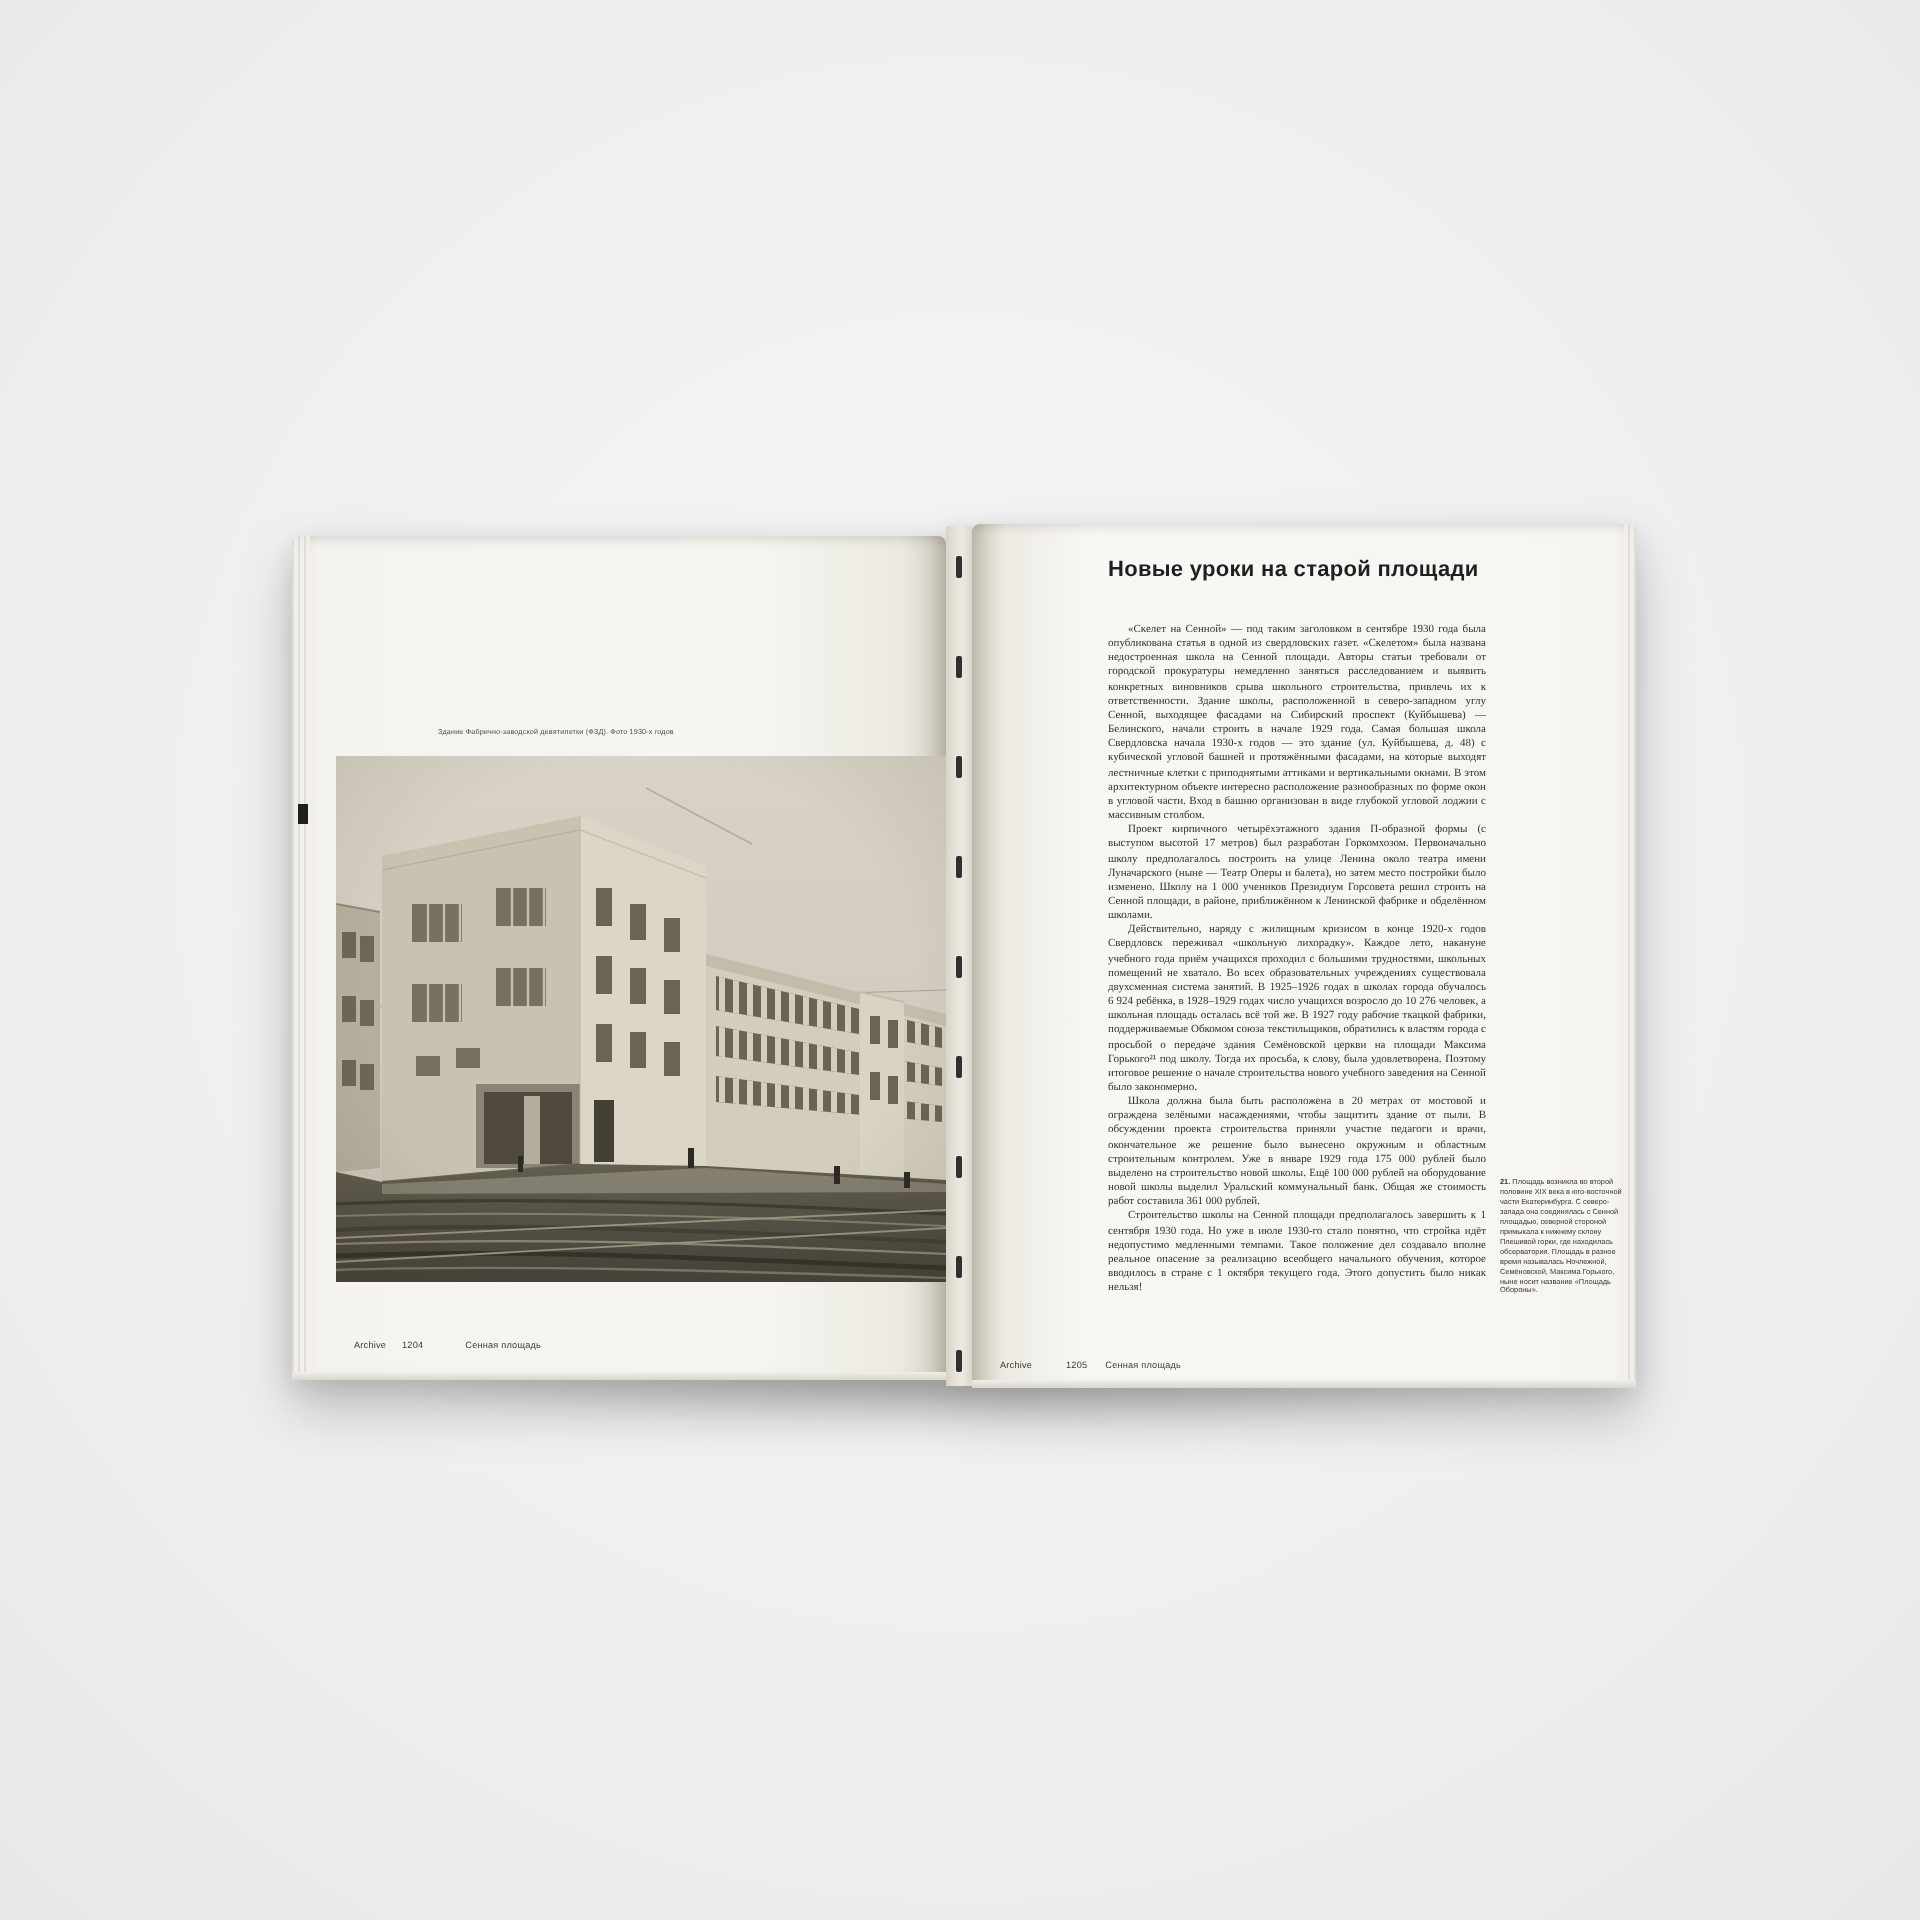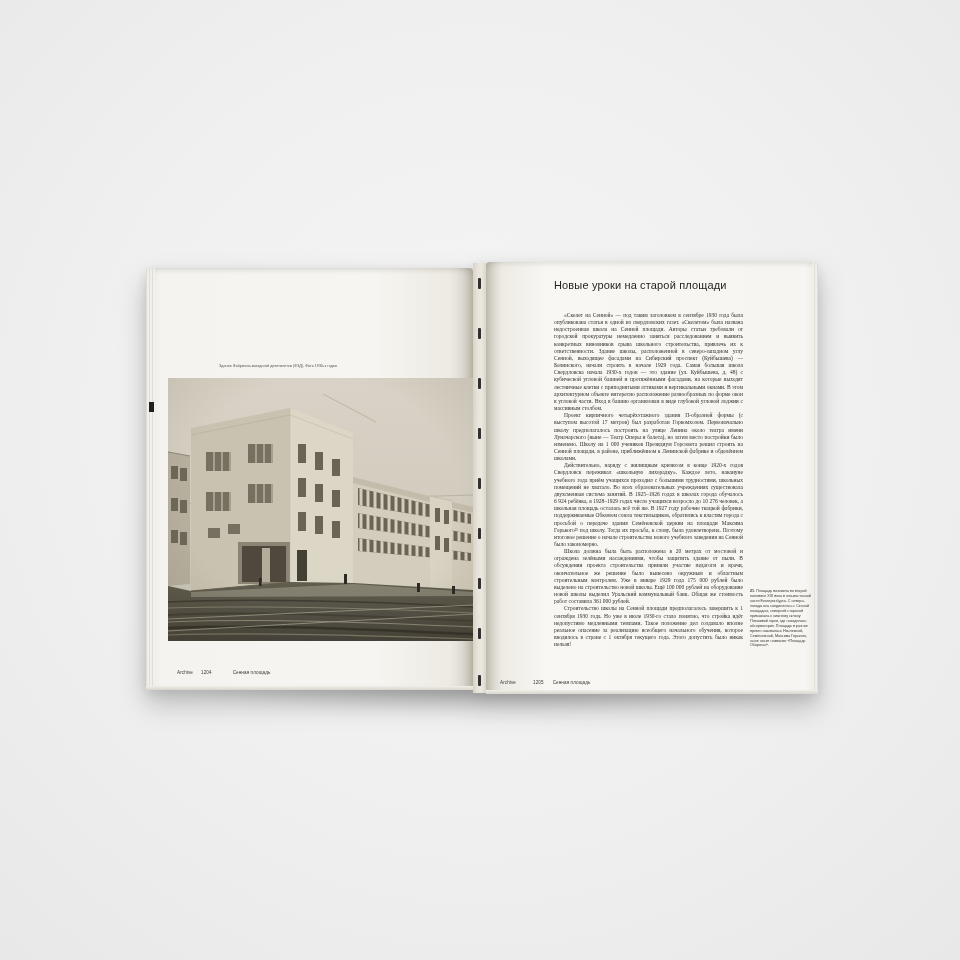--- a/index.html
+++ b/index.html
@@ -69,21 +69,21 @@
     content:"";position:absolute;right:0;top:0;bottom:0;width:6px;
     background:repeating-linear-gradient(to left,#dedbd3 0 1px,#f2f0ea 1px 3px);
     opacity:.8;
   }
   .page-right::after{
     content:"";position:absolute;left:0;right:0;bottom:0;height:4px;
     background:linear-gradient(#f0eee8,#d9d6cd);
   }
   .article-heading{
     position:absolute;left:68px;top:17px;width:220px;
-    font-size:11px;font-weight:normal;letter-spacing:.15px;color:#211f1d;
+    font-size:11px;font-weight:bold;letter-spacing:.15px;color:#211f1d;
   }
   .article-body{
     position:absolute;left:68px;top:50px;width:189px;
     font-family:"Liberation Serif", serif;
     font-size:5.5px;line-height:7.15px;text-align:justify;color:#33312c;
   }
   .article-body p{margin:0;text-indent:10px;}
   .margin-note{
     position:absolute;left:264px;top:327px;width:62px;
     font-size:3.7px;line-height:4.95px;color:#3a382f;

